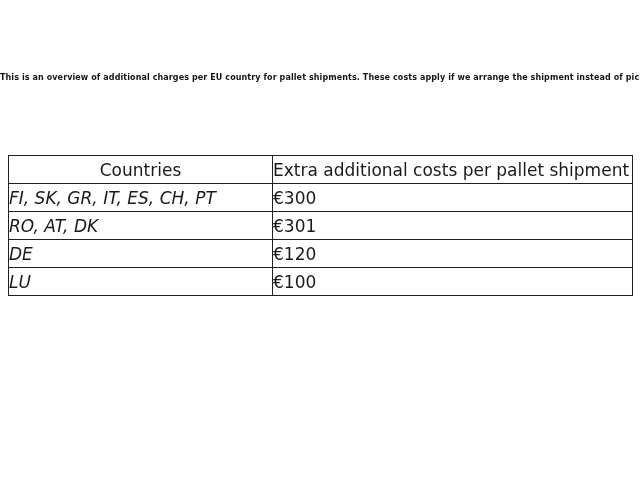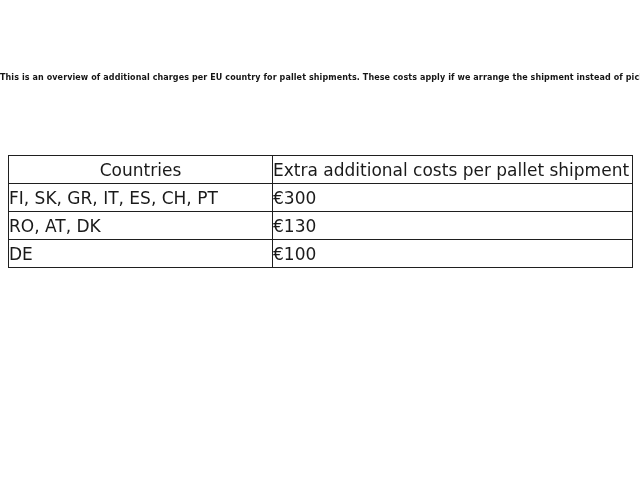--- a/index.html
+++ b/index.html
@@ -49,20 +49,21 @@
     font-weight: normal;
     overflow: hidden;
     white-space: nowrap;
   }
   table.charges th {
     text-align: center;
   }
   td.countries-cell {
     text-align: left;
     padding-left: 25px;
+    font-style: italic;
   }
   td.cost-cell {
     text-align: left;
     padding-left: 33px;
     margin-top: 12px;
   }
 </style>
 </head>
 <body>
 
@@ -81,22 +82,26 @@
         <th>Extra additional costs per pallet shipment excluding VAT</th>
       </tr>
     </thead>
     <tbody>
       <tr>
         <td class="countries-cell">FI, SK, GR, IT, ES, CH, PT</td>
         <td class="cost-cell">€300</td>
       </tr>
       <tr>
         <td class="countries-cell">RO, AT, DK</td>
-        <td class="cost-cell">€130</td>
+        <td class="cost-cell">€301</td>
       </tr>
       <tr>
         <td class="countries-cell">DE</td>
+        <td class="cost-cell">€120</td>
+      </tr>
+      <tr>
+        <td class="countries-cell">LU</td>
         <td class="cost-cell">€100</td>
       </tr>
     </tbody>
   </table>
 
 </main>
 
 </body></html>

